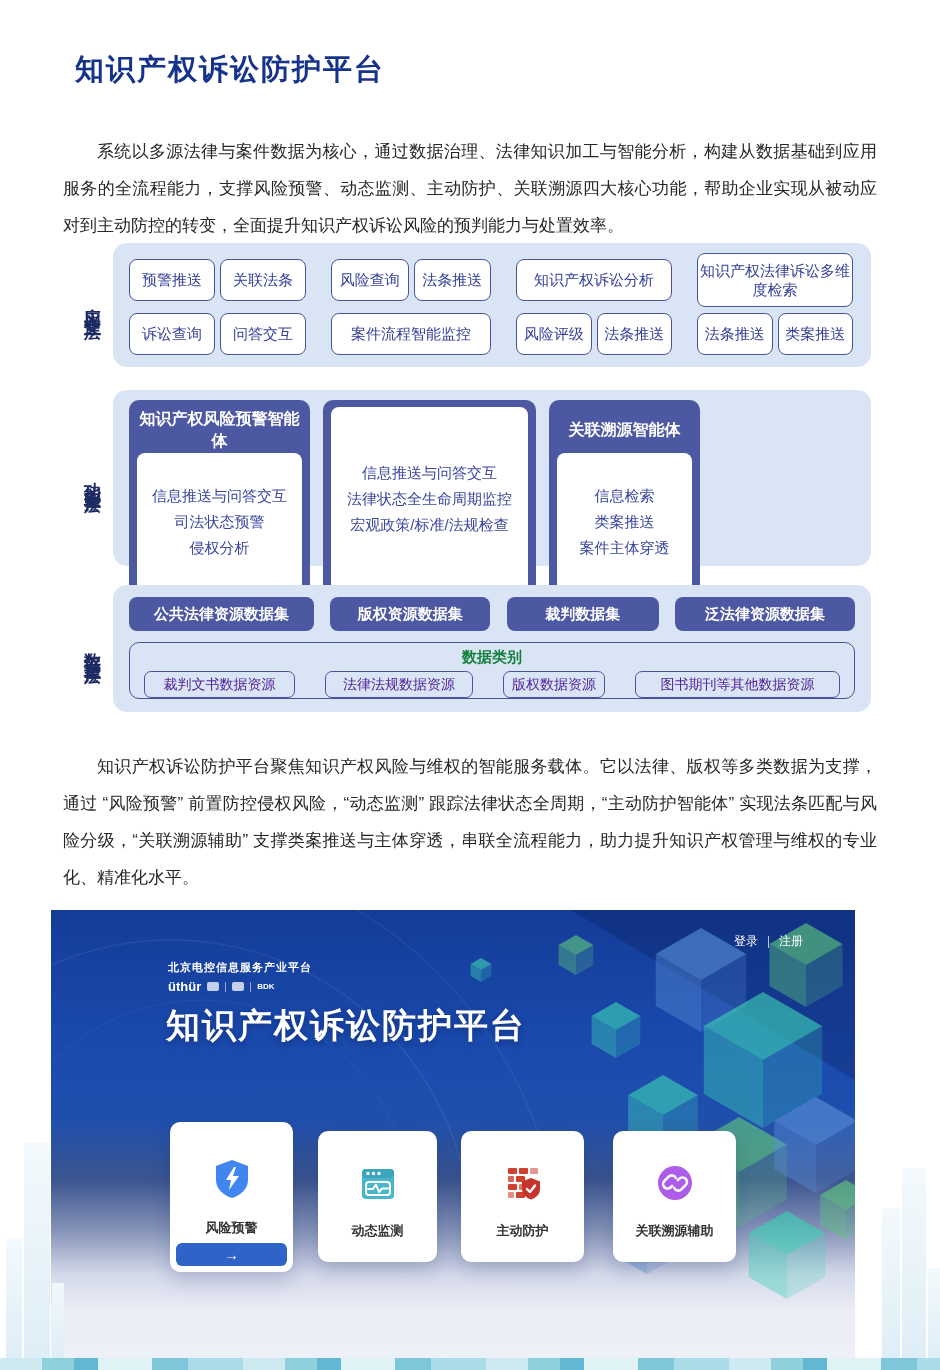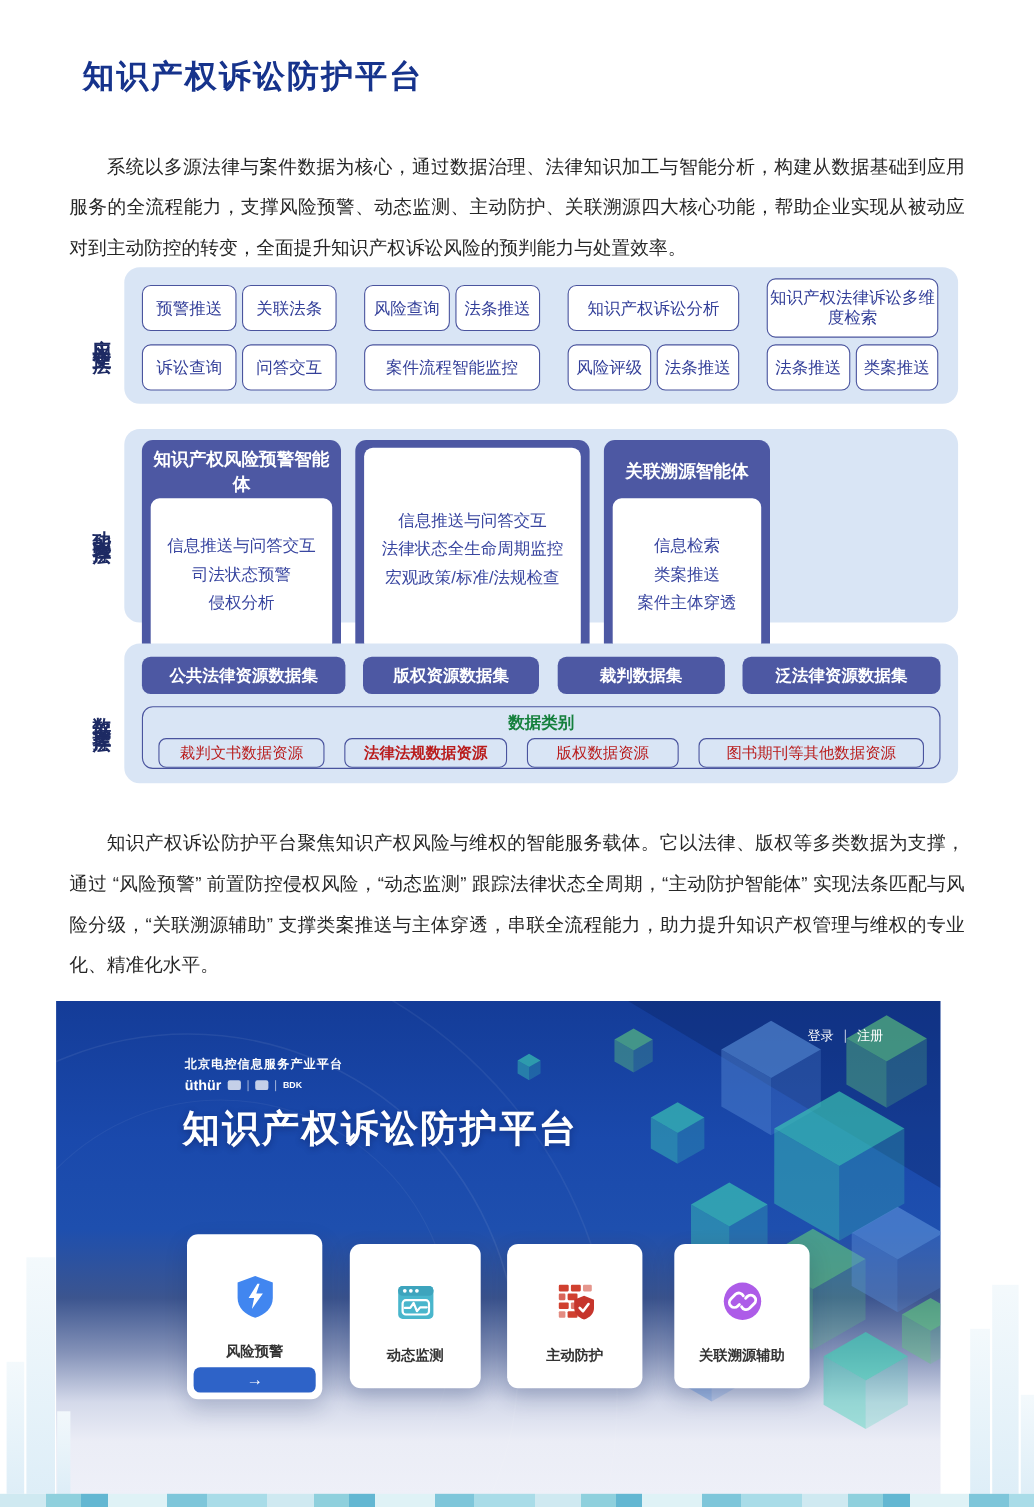--- a/index.html
+++ b/index.html
@@ -45,23 +45,23 @@
   .layer-data .layer-box { height:127px; padding:12px 16px 13px; }
   .pill-row { display:flex; justify-content:space-between; }
   .pill { background:#4d58a3; color:#fff; border-radius:8px; height:34px; display:flex;
     align-items:center; justify-content:center; font-size:15px; font-weight:bold; }
   .pill:nth-child(1){ width:185px; } .pill:nth-child(2){ width:160px; }
   .pill:nth-child(3){ width:152px; } .pill:nth-child(4){ width:180px; }
   .cat-box { margin-top:11px; border:1.6px solid #4a549e; border-radius:10px; height:57px; padding:5px 14px; }
   .cat-title { text-align:center; color:#15803d; font-size:15px; font-weight:600; }
   .cat-row { display:flex; justify-content:space-between; margin-top:4px; }
   .cat-item { border:1.4px solid #4a549e; border-radius:7px; height:27px; display:flex;
-    align-items:center; justify-content:center; color:#b91c1c; font-size:14px; }
-  .cat-item:nth-child(1){ width:151px; } .cat-item:nth-child(2){ width:148px;font-weight:bold; }
-  .cat-item:nth-child(3){ width:138px; } .cat-item:nth-child(4){ width:205px; }
+    align-items:center; justify-content:center; color:#4c1d95; font-size:14px; }
+  .cat-item:nth-child(1){ width:151px; } .cat-item:nth-child(2){ width:148px; }
+  .cat-item:nth-child(3){ width:102px; } .cat-item:nth-child(4){ width:205px; }
 
   
   .hero { position:absolute; left:51px; top:910px; width:804px; height:450px; overflow:hidden;
     background:linear-gradient(180deg,#143c98 0%, #1a49ac 28%, #1e4fae 46%, #3c558f 60%,
       #8492b8 71%, #d4d9ea 81%, #ebedf6 89%, #eef0f8 100%); }
   .hero-decor { position:absolute; inset:0; }
   .auth { position:absolute; top:23px; right:52px; display:flex; gap:10px; align-items:center;
     color:#fff; font-size:12px; }
   .auth-divider { width:1px; height:12px; background:rgba(255,255,255,.7); }
   .auth a { color:#fff; text-decoration:none; }

